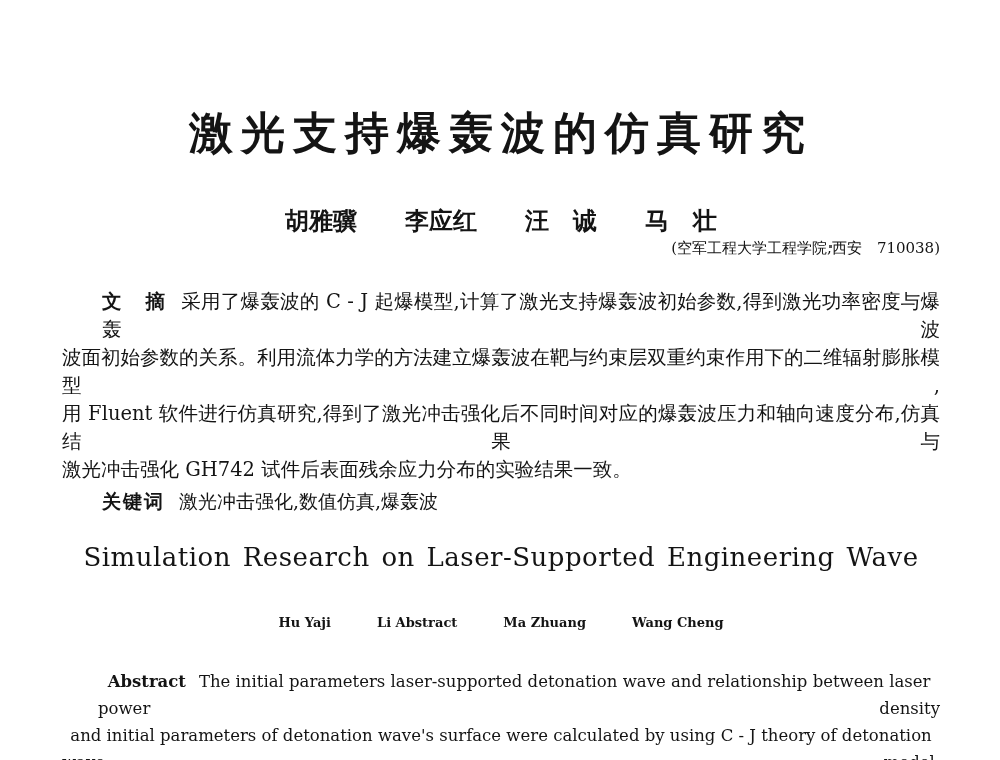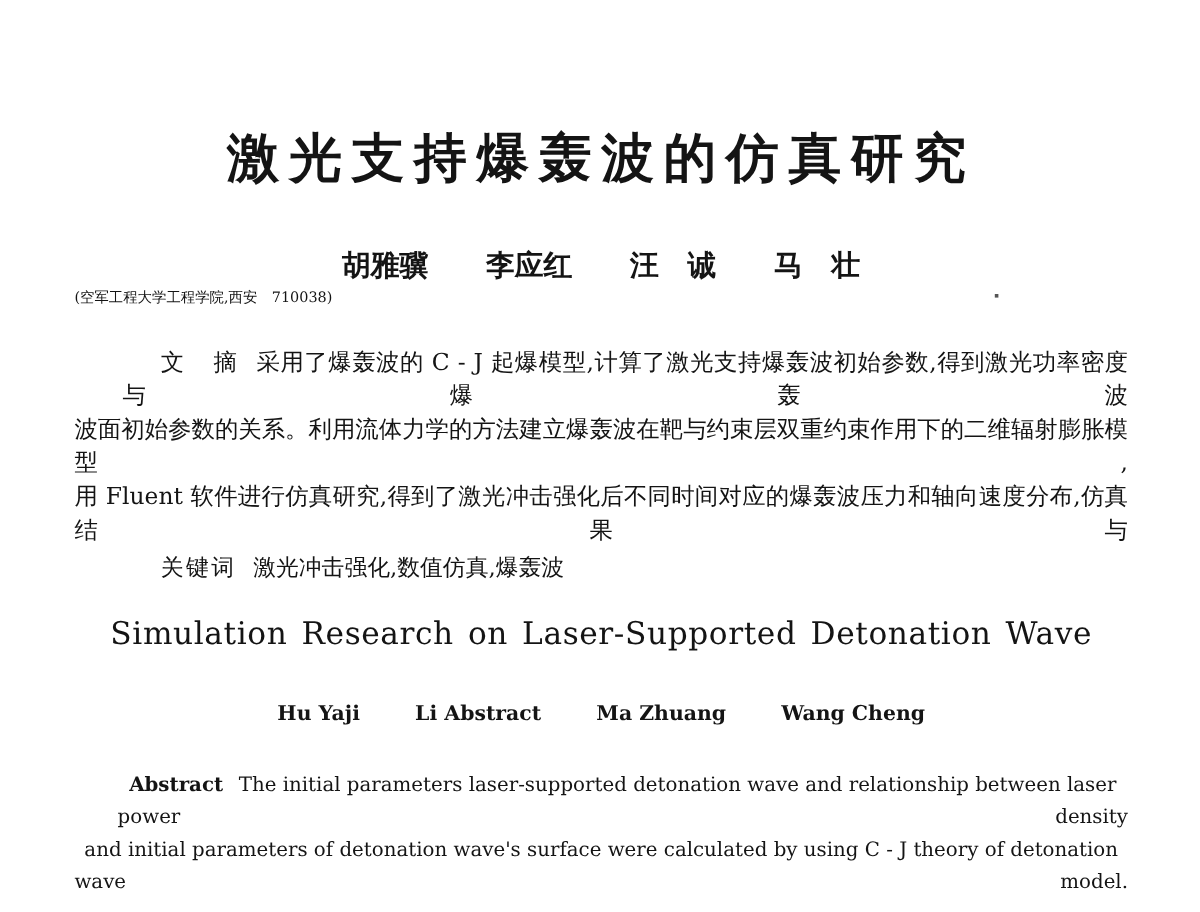--- a/index.html
+++ b/index.html
@@ -19,48 +19,48 @@
     font-size:44px;line-height:58px;
     font-weight:bold;
     letter-spacing:8px;
   }
   .authors-zh{
     margin-top:44px;
     display:flex;justify-content:center;align-items:baseline;gap:48px;
     font-size:24px;line-height:30px;font-weight:bold;
   }
   .affil-zh{
-    text-align:left;
-    font-size:12px;line-height:24px;
+    text-align:right;
+    font-size:15px;line-height:24px;
   }
   .abstract-zh{
     margin-top:28px;
     font-size:19.5px;
   }
   .zline{line-height:28px;text-align:left;}
   .jfull{text-align:justify;text-align-last:justify;}
   .indent1{padding-left:40px;}
-  .lbl{font-weight:normal;margin-right:14px;letter-spacing:2px;margin-left:32px;}
+  .lbl{font-weight:bold;margin-right:14px;letter-spacing:2px;}
   .keywords{
     margin-top:3px;
     padding-left:40px;
     font-size:19px;line-height:28px;
   }
   .title-en{
     margin:0;margin-top:24px;
     text-align:center;
     font-size:26px;line-height:36px;
     font-weight:normal;
     letter-spacing:0.5px;
     word-spacing:3px;
   }
   .authors-en{
     margin-top:34px;
     display:flex;justify-content:center;align-items:baseline;gap:46px;
-    font-size:17px;line-height:28px;font-weight:bold;
+    font-size:13px;line-height:28px;font-weight:bold;
   }
   .affil-en{
     text-align:center;
     font-size:15.5px;line-height:22px;
   }
   .abstract-en{
     margin-top:31px;
     font-size:16.5px;
   }
   .eline{line-height:27px;text-align:center;}
@@ -86,27 +86,28 @@
   </div>
 
   <div class="affil-zh">(空军工程大学工程学院,西安　710038)</div>
 
   <div class="abstract-zh">
     <div class="zline jfull indent1">
       <span class="lbl">文　摘</span><span>采用了爆轰波的 C - J 起爆模型,计算了激光支持爆轰波初始参数,得到激光功率密度与爆轰波</span>
     </div>
     <div class="zline jfull">波面初始参数的关系。利用流体力学的方法建立爆轰波在靶与约束层双重约束作用下的二维辐射膨胀模型,</div>
     <div class="zline jfull">用 Fluent 软件进行仿真研究,得到了激光冲击强化后不同时间对应的爆轰波压力和轴向速度分布,仿真结果与</div>
+    <div class="zline">激光冲击强化 GH742 试件后表面残余应力分布的实验结果一致。</div>
   </div>
 
   <div class="keywords">
     <span class="lbl">关键词</span><span>激光冲击强化,数值仿真,爆轰波</span>
   </div>
 
-  <h2 class="title-en">Simulation Research on Laser-Supported Detonation Wave</h2>
+  <h2 class="title-en">Simulation Research on Laser-Supported Engineering Wave</h2>
 
   <div class="authors-en">
     <span>Hu Yaji</span>
     <span>Li Abstract</span>
     <span>Ma Zhuang</span>
     <span>Wang Cheng</span>
   </div>
 
 
   <div class="abstract-en">

